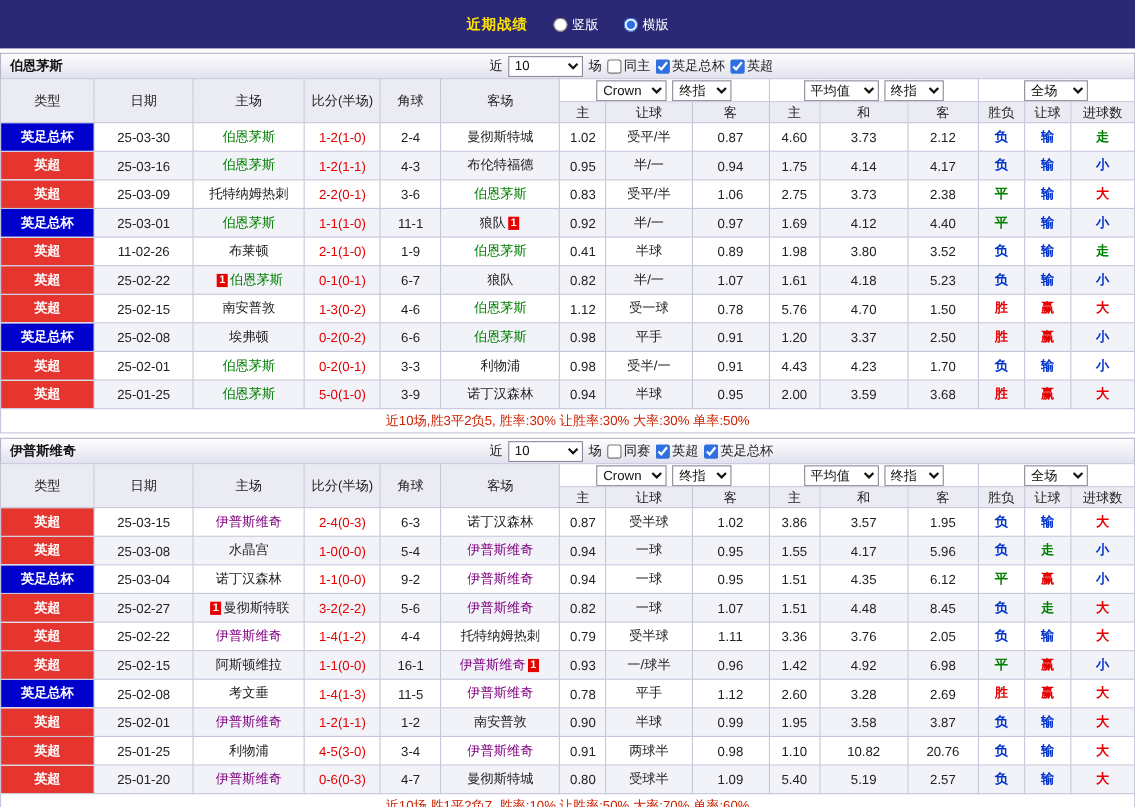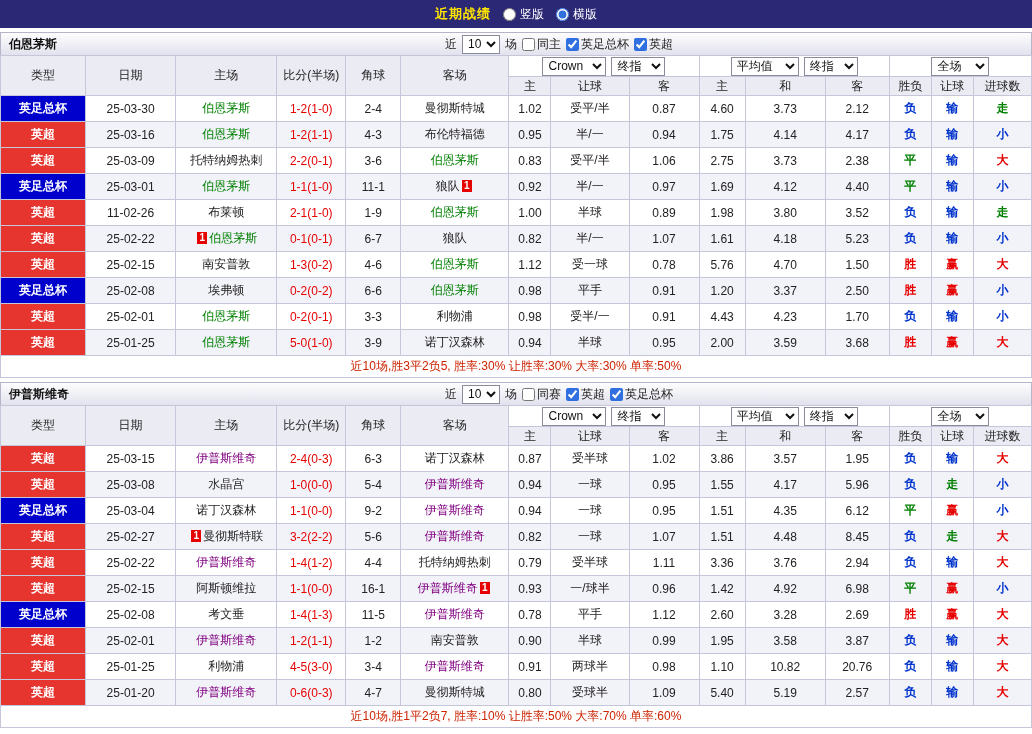--- a/index.html
+++ b/index.html
@@ -3,22 +3,22 @@
 <meta charset="utf-8">
 <style>
   * { box-sizing: border-box; }
   html,body { margin:0; padding:0; }
   body {
     width:1032px; background:#fff; color:#222;
     font-family:"Liberation Sans","DejaVu Sans",sans-serif; font-size:12px;
   }
   
   .topbar {
-    height:28px; background:#2b2875; display:flex; align-items:center;
-    justify-content:center; gap:12px;
+    height:44px; background:#2b2875; display:flex; align-items:center;
+    justify-content:center; gap:23px;
   }
   .tb-title { color:#ffe400; font-weight:bold; font-size:13px; letter-spacing:1px; }
   label.tb-radio { display:flex; align-items:center; gap:4px; color:#fff; cursor:pointer; }
   input[type=radio], input[type=checkbox] { accent-color:#2f6fe0; margin:0; width:13px; height:13px; }
 
   
   .section { margin-top:4px; }
   .sec-title {
     height:23px; border:1px solid #b5b5c9; border-bottom:0;
     background:linear-gradient(#fdfdfe,#e2e2ee);
@@ -44,21 +44,21 @@
   td.summary { color:#cc2200; height:22px; background:#fff; }
   .rc {
     display:inline-block; width:10px; height:12px; line-height:12px;
     background:#e60000; color:#fff; font-size:10px; font-weight:bold;
     margin:0 2px; vertical-align:1px; text-align:center;
   }
   select {
     font-family:inherit; font-size:12px; height:19px; padding:0 1px;
     border:1px solid #8a8a9a; background:#fff; color:#111;
   }
-  .sel-count{width:38px} .sel-a{width:64px} .sel-b{width:54px}
+  .sel-count{width:68px} .sel-a{width:64px} .sel-b{width:54px}
   .sel-c{width:68px} .sel-d{width:58px}
 </style>
 </head>
 <body>
 
 <div class="topbar">
   <span class="tb-title">近期战绩</span>
   <label class="tb-radio">
     <input type="radio" name="layout" style="">
     <span>竖版</span>
@@ -217,21 +217,21 @@
           <td style="color: rgb(0, 51, 204); font-weight: bold;">输</td>
           <td style="color: rgb(0, 51, 204); font-weight: bold;">小</td>
         </tr>
         <tr>
           <td class="league" style="background: rgb(230, 52, 46);">英超</td>
           <td>11-02-26</td>
           <td><span>布莱顿</span></td>
           <td class="score">2-1(1-0)</td>
           <td>1-9</td>
           <td><span style="color: rgb(0, 128, 0);">伯恩茅斯</span></td>
-          <td>1.00</td>
+          <td>0.41</td>
           <td>半球</td>
           <td>0.89</td>
           <td>1.98</td>
           <td>3.80</td>
           <td>3.52</td>
           <td style="color: rgb(0, 51, 204); font-weight: bold;">负</td>
           <td style="color: rgb(0, 51, 204); font-weight: bold;">输</td>
           <td style="color: rgb(0, 128, 0); font-weight: bold;">走</td>
         </tr>
         <tr>
@@ -481,21 +481,21 @@
           <td>25-02-22</td>
           <td><span style="color: rgb(128, 0, 128);">伊普斯维奇</span></td>
           <td class="score">1-4(1-2)</td>
           <td>4-4</td>
           <td><span>托特纳姆热刺</span></td>
           <td>0.79</td>
           <td>受半球</td>
           <td>1.11</td>
           <td>3.36</td>
           <td>3.76</td>
-          <td>2.94</td>
+          <td>2.05</td>
           <td style="color: rgb(0, 51, 204); font-weight: bold;">负</td>
           <td style="color: rgb(0, 51, 204); font-weight: bold;">输</td>
           <td style="color: rgb(230, 0, 0); font-weight: bold;">大</td>
         </tr>
         <tr>
           <td class="league" style="background: rgb(230, 52, 46);">英超</td>
           <td>25-02-15</td>
           <td><span>阿斯顿维拉</span></td>
           <td class="score">1-1(0-0)</td>
           <td>16-1</td>

